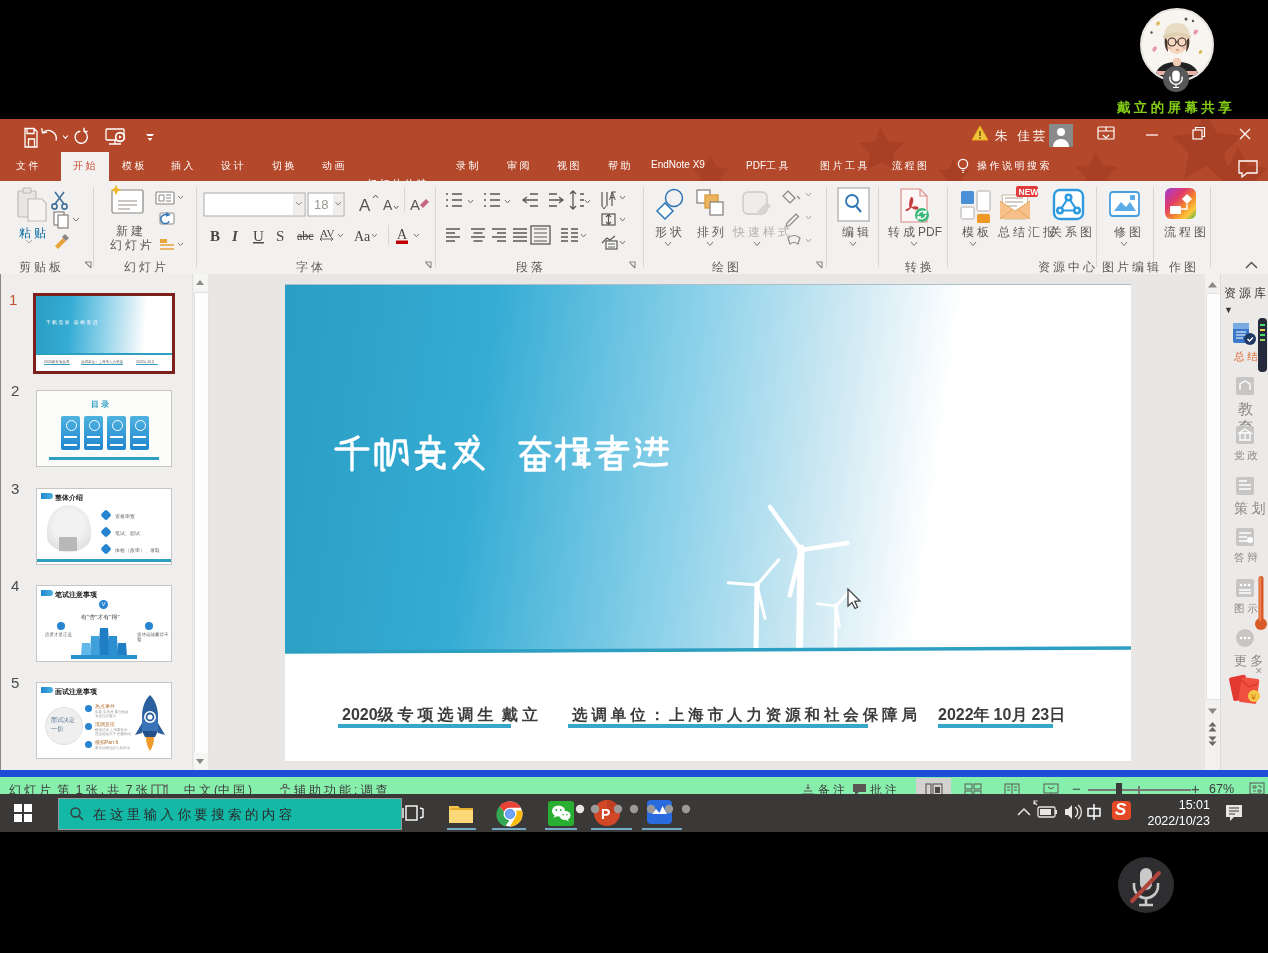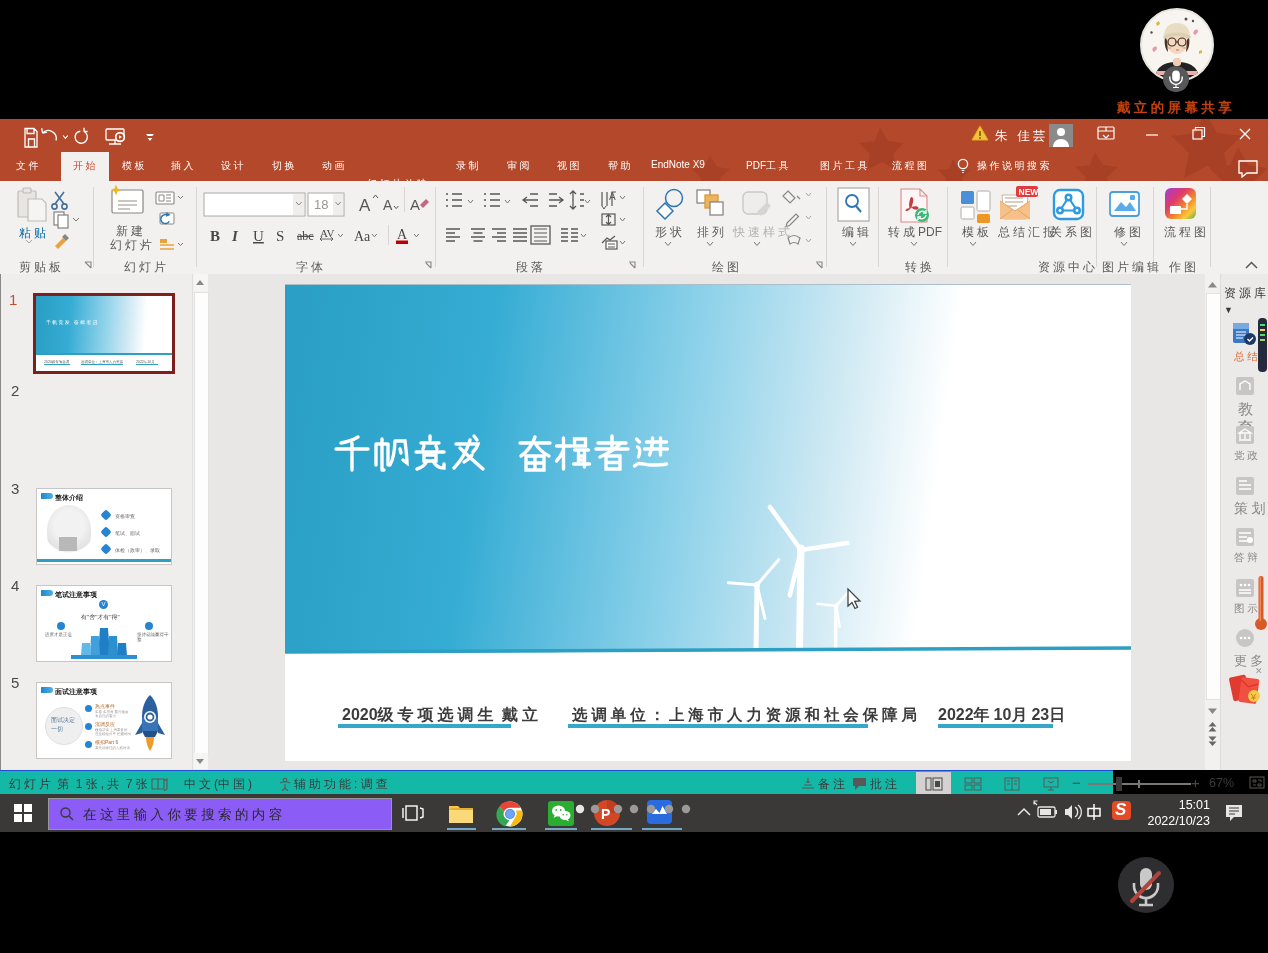--- a/index.html
+++ b/index.html
@@ -43,21 +43,21 @@
     <path d="M34 40h3" stroke="#b07860" stroke-width="1"></path>
   </svg>
 </div>
 
 <svg width="28" height="30" viewBox="0 0 28 30" style="position:absolute;left:1162px;top:66px;">
   <circle cx="14" cy="13" r="13" fill="#58585a"></circle>
   <rect x="10.2" y="4.5" width="7.6" height="11" rx="3.8" fill="#fff"></rect>
   <path d="M7.8 10.5v1.7a6.2 6.2 0 0 0 12.4 0v-1.7" fill="none" stroke="#fff" stroke-width="1.4"></path>
   <path d="M14 18.5v3 M11 21.5h6" stroke="#fff" stroke-width="1.2"></path>
 </svg>
-<div class="ab" style="left:1100px;top:99px;width:152px;height:16px;text-align:center;color:#c2410c;font-size:13.5px;font-weight:bold;"><span class="cj">戴立的屏幕共享</span></div>
+<div class="ab" style="left:1100px;top:99px;width:152px;height:16px;text-align:center;color:#84cc16;font-size:13.5px;font-weight:bold;"><span class="cj">戴立的屏幕共享</span></div>
 
 <div class="ab" style="left:0;top:119px;width:1268px;height:62px;background:#b4482a;overflow:hidden;">
 
   <svg width="1268" height="62" viewBox="0 0 1268 62" style="position:absolute;left:0;top:0;">
     <g fill="#9c3a20" opacity="0.5">
       <path d="M880 8l8 14 16 2-11 11 3 16-14-8-15 8 3-16-11-11 16-2z"></path>
       <path d="M1205 -8l12 22 25 3-18 17 5 25-22-12-23 12 5-25-18-17 25-3z"></path>
       <path d="M1238 28l10 18 20 3-15 14 4 20-18-10-19 10 4-20-15-14 21-3z"></path>
       <path d="M1095 33l8 13 15 2-11 10 3 15-13-7-14 7 3-15-11-10 15-2z"></path>
       <path d="M710 36l7 12 13 2-10 9 3 13-12-6-12 6 2-13-9-9 13-2z"></path>
@@ -387,20 +387,36 @@
   <div class="ab" style="left:9px;top:17px;font-size:15px;color:#c0502f;">1</div>
   <div class="ab" style="left:33px;top:19px;width:136px;height:75px;border:3px solid #7c1f1d;background:#fff;">
     <div class="ab" style="left:0;top:0;width:136px;height:58px;background:linear-gradient(94deg,#2a9ec4 0%,#35acd4 25%,#8ed2ea 50%,#cfe9f3 67%,#fff 80%);"></div>
     <div class="ab cj" style="left:10px;top:23px;color:#fff;font-size:5px;">千帆竞发 奋楫者进</div>
     <div class="ab" style="left:0px;top:57px;width:136px;height:2px;background:#2d9fc2;"></div>
     <div class="ab" style="left:8px;top:64px;width:26px;height:4px;border-bottom:1px solid #2d9fc2;font-size:3.5px;color:#555;overflow:hidden;">2020级专项选调生 戴立</div>
     <div class="ab" style="left:45px;top:64px;width:42px;height:4px;border-bottom:1px solid #2d9fc2;font-size:3.5px;color:#555;overflow:hidden;">选调单位：上海市人力资源和社会保障局</div>
     <div class="ab" style="left:100px;top:64px;width:22px;height:4px;border-bottom:1px solid #2d9fc2;font-size:3.5px;color:#555;overflow:hidden;">2022年10月23日</div>
   </div>
   <div class="ab" style="left:11px;top:108px;font-size:15px;color:#4a4a4a;">2</div>
+  <div class="ab" style="left:36px;top:116px;width:134px;height:75px;border:1px solid #c8c6c4;background:#fbfbfa;">
+    <div class="ab" style="left:54px;top:8px;font-size:8px;color:#2d9fc2;font-weight:bold;">目 录</div>
+    <div class="ab" style="left:24px;top:25px;width:19px;height:34px;border-radius:2px;background:linear-gradient(180deg,#4fb2e0,#1f86cf);"></div>
+    <div class="ab" style="left:47px;top:25px;width:19px;height:34px;border-radius:2px;background:linear-gradient(180deg,#4fb2e0,#1f86cf);"></div>
+    <div class="ab" style="left:70px;top:25px;width:19px;height:34px;border-radius:2px;background:linear-gradient(180deg,#4fb2e0,#1f86cf);"></div>
+    <div class="ab" style="left:93px;top:25px;width:19px;height:34px;border-radius:2px;background:linear-gradient(180deg,#4fb2e0,#1f86cf);"></div>
+    <div class="ab" style="left:28.5px;top:29px;width:9px;height:9px;border:1px solid #fff;border-radius:50%;"></div>
+    <div class="ab" style="left:51.5px;top:29px;width:9px;height:9px;border:1px solid #fff;border-radius:50%;"></div>
+    <div class="ab" style="left:74.5px;top:29px;width:9px;height:9px;border:1px solid #fff;border-radius:50%;"></div>
+    <div class="ab" style="left:97.5px;top:29px;width:9px;height:9px;border:1px solid #fff;border-radius:50%;"></div>
+    <div class="ab" style="left:27px;top:45px;width:13px;height:6px;border-top:2px solid #fff;border-bottom:2px solid #fff;"></div>
+    <div class="ab" style="left:50px;top:45px;width:13px;height:6px;border-top:2px solid #fff;border-bottom:2px solid #fff;"></div>
+    <div class="ab" style="left:73px;top:45px;width:13px;height:6px;border-top:2px solid #fff;border-bottom:2px solid #fff;"></div>
+    <div class="ab" style="left:96px;top:45px;width:13px;height:6px;border-top:2px solid #fff;border-bottom:2px solid #fff;"></div>
+    <div class="ab" style="left:12px;top:66px;width:110px;height:3px;background:#2d9fc2;"></div>
+  </div>
   <div class="ab" style="left:11px;top:206px;font-size:15px;color:#4a4a4a;">3</div>
   <div class="ab" style="left:36px;top:214px;width:134px;height:75px;border:1px solid #c8c6c4;background:#fff;">
     <div class="ab" style="left:4px;top:4px;width:12px;height:6px;background:linear-gradient(90deg,#1f86cf,#4fb2e0);border-radius:1px 6px 6px 1px;"></div>
     <div class="ab" style="left:18px;top:4px;font-size:7px;color:#222;font-weight:bold;">整体介绍</div>
     <div class="ab" style="left:10px;top:16px;width:44px;height:50px;background:radial-gradient(circle at 50% 40%,#f2f2f2 40%,#e2e2e2 70%,#fff 75%);border-radius:50% 50% 40% 40%;"></div>
     <div class="ab" style="left:22px;top:48px;width:18px;height:14px;background:#b8b8b8;"></div>
     <div class="ab" style="left:65px;top:22px;width:8px;height:8px;background:#2684d0;border-radius:2px;transform:rotate(45deg);"></div>
     <div class="ab" style="left:78px;top:24px;font-size:5px;color:#666;">资格审查</div>
     <div class="ab" style="left:65px;top:39px;width:8px;height:8px;background:#2684d0;border-radius:2px;transform:rotate(45deg);"></div>
     <div class="ab" style="left:78px;top:41px;font-size:5px;color:#666;">笔试、面试</div>
@@ -631,21 +647,21 @@
     <svg width="36" height="34" viewBox="0 0 36 34" style="position:absolute;left:6px;top:398px;">
       <rect x="4" y="4" width="17" height="24" rx="2" fill="#e23a30" transform="rotate(-12 12 16)"></rect>
       <rect x="13" y="6" width="18" height="25" rx="2" fill="#f05040" transform="rotate(8 22 18)"></rect>
       <path d="M13 9l8 6 9-4" stroke="#d83428" stroke-width="1.2" fill="none" transform="rotate(8 22 18)"></path>
       <circle cx="27" cy="24" r="6" fill="#f7c948"></circle>
           <text x="24" y="27.5" font-size="9" fill="#c87818" font-family="Liberation Sans">¥</text>
     </svg>
   </div>
 </div>
 
-<div class="ab" style="left:0;top:770px;width:1113px;height:24px;background:#14b8a6;border-top:1px solid #1d4ed8;font-size:12px;color:#3b3b3b;">
+<div class="ab" style="left:0;top:770px;width:1268px;height:24px;background:#86efac;border-top:7px solid #1d4ed8;font-size:12px;color:#3b3b3b;">
   <span class="ab" style="left:9px;top:5px;"><span class="cj">幻灯片</span> <span class="cj">第</span> 1 <span class="cj">张</span>, <span class="cj">共</span> 7 <span class="cj">张</span></span>
   <svg width="18" height="14" viewBox="0 0 18 14" style="position:absolute;left:150px;top:6px;">
     <path d="M2 2h6v10H2z M8 2h6v10H8z M14 4l3-2v10l-3 2" fill="none" stroke="#5a5856" stroke-width="1.1"></path>
   </svg>
   <span class="ab" style="left:184px;top:5px;"><span class="cj">中文</span>(<span class="cj">中国</span>)</span>
   <svg width="14" height="14" viewBox="0 0 14 14" style="position:absolute;left:278px;top:6px;">
     <circle cx="7" cy="3" r="1.8" fill="none" stroke="#5a5856" stroke-width="1.1"></circle>
     <path d="M2 6c3-1.5 7-1.5 10 0 M7 7v4 M7 11l-3 3 M7 11l3 3" fill="none" stroke="#5a5856" stroke-width="1.1"></path>
   </svg>
   <span class="ab" style="left:294px;top:5px;"><span class="cj">辅助功能</span>: <span class="cj">调查</span></span>
@@ -689,21 +705,21 @@
   </svg>
 </div>
 
 <div class="ab" style="left:0;top:794px;width:1268px;height:38px;background:#3b3938;">
   <svg width="18" height="18" viewBox="0 0 18 18" style="position:absolute;left:14px;top:10px;">
     <rect x="0" y="0" width="8" height="8" fill="#fff"></rect>
         <rect x="10" y="0" width="8" height="8" fill="#fff"></rect>
     <rect x="0" y="10" width="8" height="8" fill="#fff"></rect>
         <rect x="10" y="10" width="8" height="8" fill="#fff"></rect>
   </svg>
-  <div class="ab" style="left:48px;top:4px;width:342px;height:30px;background:#8b5cf6;border:1px solid #9a9896;">
+  <div class="ab" style="left:58px;top:4px;width:342px;height:30px;background:#14b8a6;border:1px solid #9a9896;">
     <svg width="16" height="16" viewBox="0 0 16 16" style="position:absolute;left:10px;top:7px;">
       <circle cx="6.5" cy="6.5" r="4.5" fill="none" stroke="#3a3a3a" stroke-width="1.4"></circle>
       <path d="M10 10l4 4" stroke="#3a3a3a" stroke-width="1.4"></path>
     </svg>
     <span class="ab cj" style="left:34px;top:7px;font-size:13.5px;color:#2a2a2a;">在这里输入你要搜索的内容</span>
   </div>
   <svg width="22" height="18" viewBox="0 0 22 18" style="position:absolute;left:402px;top:10px;">
     <rect x="4" y="2" width="11" height="14" fill="none" stroke="#fff" stroke-width="1.4"></rect>
     <path d="M1 4v10 M18 4l3 1v8l-3 1" fill="none" stroke="#fff" stroke-width="1.4"></path>
   </svg>

